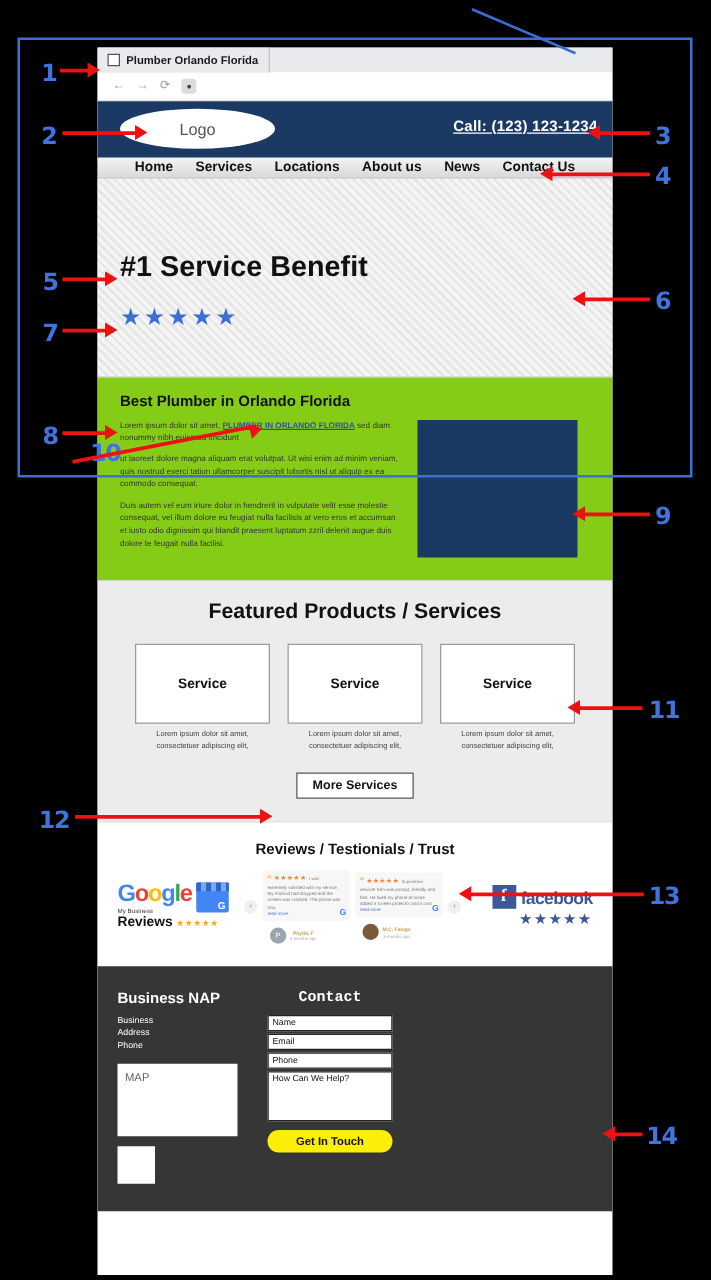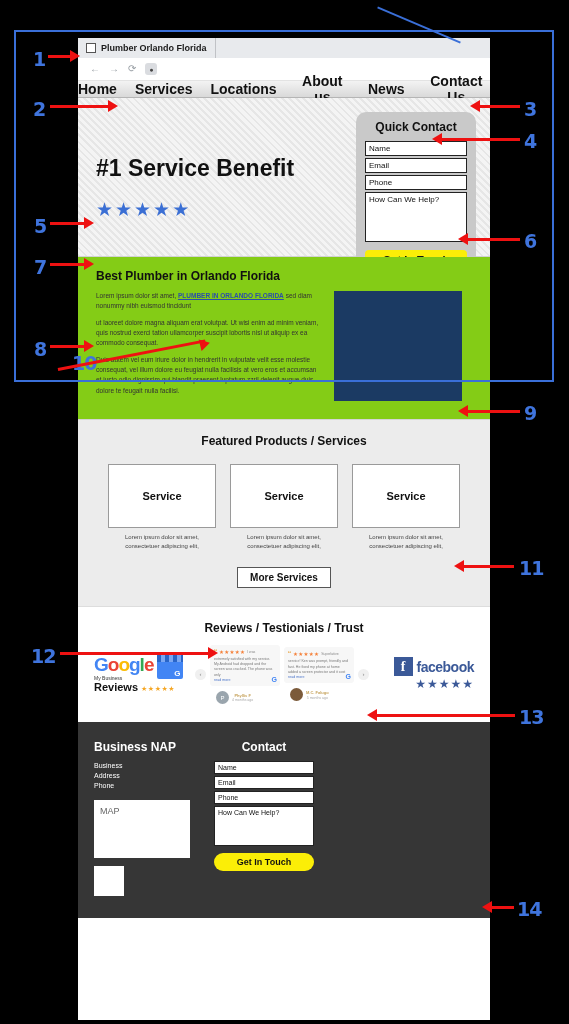--- a/index.html
+++ b/index.html
@@ -28,21 +28,21 @@
         justify-content:center;font-size:7px;color:#444;}
 
   
   .site-head{background:#1b3a63;height:45px;position:relative;}
   .logo{position:absolute;left:18px;top:6px;width:124px;height:32px;background:#fff;border-radius:50%;
         display:flex;align-items:center;justify-content:center;font-size:13px;color:#555;}
   .callus{position:absolute;right:12px;top:13px;color:#fff;font-size:12px;font-weight:bold;
           text-decoration:underline;letter-spacing:.2px;}
   .navbar{height:16px;background:linear-gradient(#f3f3f3,#d9d9d9);border-bottom:1px solid #b5b5b5;
           display:flex;align-items:center;justify-content:center;gap:18px;}
-  .navbar span{font-size:14px;color:#111;font-weight:bold;text-align:center;}
+  .navbar span{font-size:11px;color:#111;font-weight:bold;text-align:center;}
 
   
   .hero{height:158px;position:relative;
         background-color:#efefef;
         background-image:repeating-linear-gradient(45deg,#e6e6e6 0 2px,#f4f4f4 2px 5px);
         border-bottom:1px solid #d2d2d2;}
   .hero h1{position:absolute;left:18px;top:57px;margin:0;font-size:23px;font-weight:bold;color:#111;}
   .stars-hero{position:absolute;left:18px;top:100px;color:#3b6fd4;font-size:19px;letter-spacing:2px;}
 
   .qc{position:absolute;right:14px;top:14px;width:120px;background:#c9c9c9;border-radius:10px;
@@ -57,21 +57,21 @@
   .article{background:#84cc16;padding:12px 18px 16px;position:relative;}
   .article h2{margin:0 0 8px;font-size:12px;color:#111;}
   .art-cols{display:flex;gap:14px;}
   .art-txt{width:224px;}
   .art-txt p{margin:0 0 7px;font-size:6.5px;line-height:1.55;color:#333;}
   .art-txt a{color:#2b4fa8;text-decoration:underline;font-weight:bold;}
   .art-img{width:128px;height:110px;background:#1b3a63;}
 
   
   .features{background:#ececec;padding:14px 0 18px;text-align:center;border-top:1px solid #d5d5d5;}
-  .features h2{margin:0 0 16px;font-size:12px;color:#111;}
+  .features h2{margin:0 0 16px;font-size:17px;color:#111;}
   .cards{display:flex;gap:14px;justify-content:center;}
   .card{width:108px;}
   .card .box{height:62px;background:#fff;border:1px solid #9a9a9a;display:flex;align-items:center;
              justify-content:center;font-size:11px;font-weight:bold;color:#111;}
   .card p{margin:5px 0 0;font-size:6px;line-height:1.5;color:#444;}
   .more{display:inline-block;margin-top:16px;background:#fff;border:1px solid #555;padding:4px 12px;
         font-size:10px;font-weight:bold;color:#111;}
 
   
   .reviews{background:#fff;padding:14px 10px 18px;text-align:center;border-top:1px solid #ddd;}
@@ -119,21 +119,21 @@
   .fcol .ln{font-size:7px;line-height:1.45;}
   .fcol .big{font-size:11.5px;font-weight:bold;line-height:1.45;}
   .map{width:96px;height:58px;background:#fff;color:#666;font-size:9px;padding:6px;box-sizing:border-box;
        margin-top:8px;}
   .sq-sm{width:30px;height:30px;background:#fff;margin-top:8px;}
   .blobs{display:flex;margin-top:12px;}
   .blob{width:27px;height:24px;background:#fff;border-radius:50%;margin-right:-4px;}
   .sqrow{display:flex;gap:5px;margin-top:8px;}
   .sqrow div{width:22px;height:22px;background:#fff;}
   .fform{width:100px;}
-  .fform h3{text-align:center;}
+  .fform h3{text-align:center;font-family:Liberation Mono, monospace;}
   .fform .fld{background:#fff;border:1px solid #222;font-size:7px;color:#111;padding:2px 3px;margin-bottom:2px;}
   .fform .fld.area{height:34px;}
   .fform .btn{margin-top:7px;background:#fbee07;border-radius:10px;text-align:center;font-size:9px;
               font-weight:bold;color:#111;padding:4px 0;}
 </style>
 </head>
 <body>
 
 <div class="browser">
 
@@ -144,42 +144,40 @@
     </div>
   </div>
 
   <div class="urlbar">
     <span class="nav-ico">←</span>
     <span class="nav-ico">→</span>
     <span class="nav-ico">⟳</span>
     <span class="lock">●</span>
   </div>
 
+  <div class="site-head">
+    <div class="logo">
+      <span>Logo</span>
+    </div>
+    <a class="callus" href="#">Call: (123) 123-1234</a>
+  </div>
 
   <div class="navbar">
     <span>Home</span>
     <span>Services</span>
     <span>Locations</span>
     <span>About us</span>
     <span>News</span>
     <span>Contact Us</span>
   </div>
 
   <div class="hero">
     <h1>#1 Service Benefit</h1>
     <div class="stars-hero">★★★★★</div>
 
-    <div class="qc">
-      <h3>Quick Contact</h3>
-      <div class="fld">Name</div>
-      <div class="fld">Email</div>
-      <div class="fld">Phone</div>
-      <div class="fld area">How Can We Help?</div>
-      <div class="btn">Get In Touch</div>
-    </div>
   </div>
 
   <div class="article">
     <h2>Best Plumber in Orlando Florida</h2>
     <div class="art-cols">
       <div class="art-txt">
         <p><span>Lorem ipsum dolor sit amet, </span><a href="#">PLUMBER IN ORLANDO FLORIDA</a><span> sed diam nonummy nibh euismod tincidunt</span></p>
         <p>ut laoreet dolore magna aliquam erat volutpat. Ut wisi enim ad minim veniam, quis nostrud exerci tation ullamcorper suscipit lobortis nisl ut aliquip ex ea commodo consequat.</p>
         <p>Duis autem vel eum iriure dolor in hendrerit in vulputate velit esse molestie consequat, vel illum dolore eu feugiat nulla facilisis at vero eros et accumsan et iusto odio dignissim qui blandit praesent luptatum zzril delenit augue duis dolore te feugait nulla facilisi.</p>
       </div>

